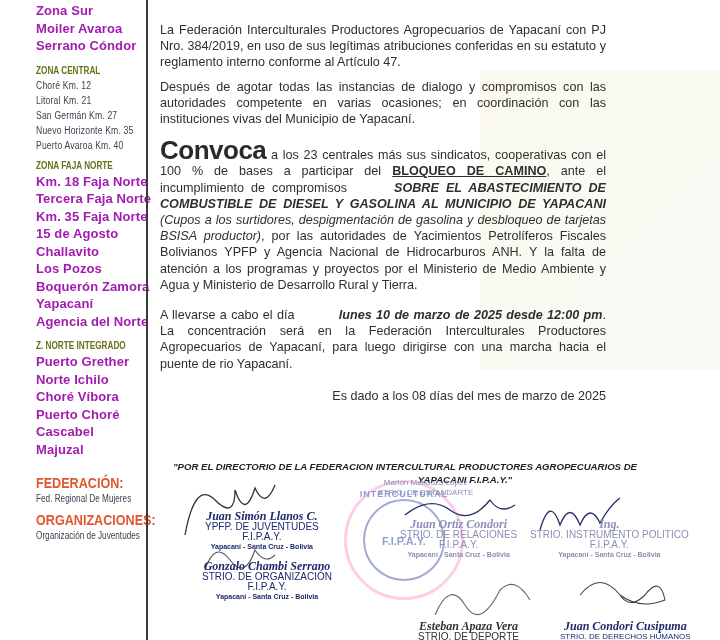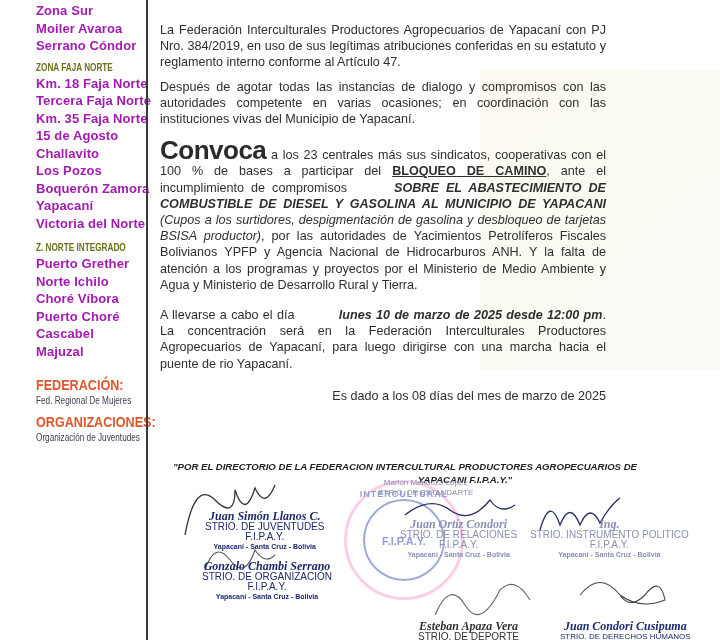--- a/index.html
+++ b/index.html
@@ -60,32 +60,40 @@
 
 <div class="watermark"></div>
 
 <div class="sidebar">
   <div style="margin-top:2px">
     <div class="sb-item-lg">Zona Sur</div>
     <div class="sb-item-lg">Moiler Avaroa</div>
     <div class="sb-item-lg">Serrano Cóndor</div>
   </div>
 
+  <div style="margin-top:9px">
+    <div class="sb-heading">ZONA CENTRAL</div>
+    <div class="sb-item-sm">Choré Km. 12</div>
+    <div class="sb-item-sm">Litoral Km. 21</div>
+    <div class="sb-item-sm">San Germán Km. 27</div>
+    <div class="sb-item-sm">Nuevo Horizonte Km. 35</div>
+    <div class="sb-item-sm">Puerto Avaroa Km. 40</div>
+  </div>
 
   <div style="margin-top:6px">
     <div class="sb-heading">ZONA FAJA NORTE</div>
     <div class="sb-item-lg">Km. 18 Faja Norte</div>
     <div class="sb-item-lg">Tercera Faja Norte</div>
     <div class="sb-item-lg">Km. 35 Faja Norte</div>
     <div class="sb-item-lg">15 de Agosto</div>
     <div class="sb-item-lg">Challavito</div>
     <div class="sb-item-lg">Los Pozos</div>
     <div class="sb-item-lg">Boquerón Zamora</div>
     <div class="sb-item-lg">Yapacaní</div>
-    <div class="sb-item-lg">Victoria del Norte</div>
+    <div class="sb-item-lg">Agencia del Norte</div>
   </div>
 
   <div style="margin-top:9px">
     <div class="sb-heading">Z. NORTE INTEGRADO</div>
     <div class="sb-item-lg">Puerto Grether</div>
     <div class="sb-item-lg">Norte  Ichilo</div>
     <div class="sb-item-lg">Choré Víbora</div>
     <div class="sb-item-lg">Puerto Choré</div>
     <div class="sb-item-lg">Cascabel</div>
     <div class="sb-item-lg">Majuzal</div>
@@ -142,21 +150,21 @@
 </svg>
 <svg class="scribble" style="left:430px;top:570px" width="110" height="50">
   <path d="M5 45 Q20 10 35 35 T70 20 Q85 5 100 30" stroke="#666" stroke-width="1.1" fill="none"></path>
 </svg>
 <svg class="scribble" style="left:570px;top:565px" width="100" height="50">
   <path d="M10 30 Q30 5 50 30 Q60 45 75 30 Q90 10 95 35 Q70 45 50 30" stroke="#444" stroke-width="1.1" fill="none"></path>
 </svg>
 
 <div class="sig" style="left:205px;top:510px">
   <div class="name">Juan Simón Llanos C.</div>
-  <div class="role">STRIO. DE JUVENTUDES</div>
+  <div class="role">YPFP. DE JUVENTUDES</div>
   <div class="org">F.I.P.A.Y.</div>
   <div class="loc">Yapacaní - Santa Cruz - Bolivia</div>
 </div>
 
 <div class="sig" style="left:202px;top:560px">
   <div class="name">Gonzalo Chambi Serrano</div>
   <div class="role">STRIO. DE ORGANIZACIÓN</div>
   <div class="org">F.I.P.A.Y.</div>
   <div class="loc">Yapacaní - Santa Cruz - Bolivia</div>
 </div>

